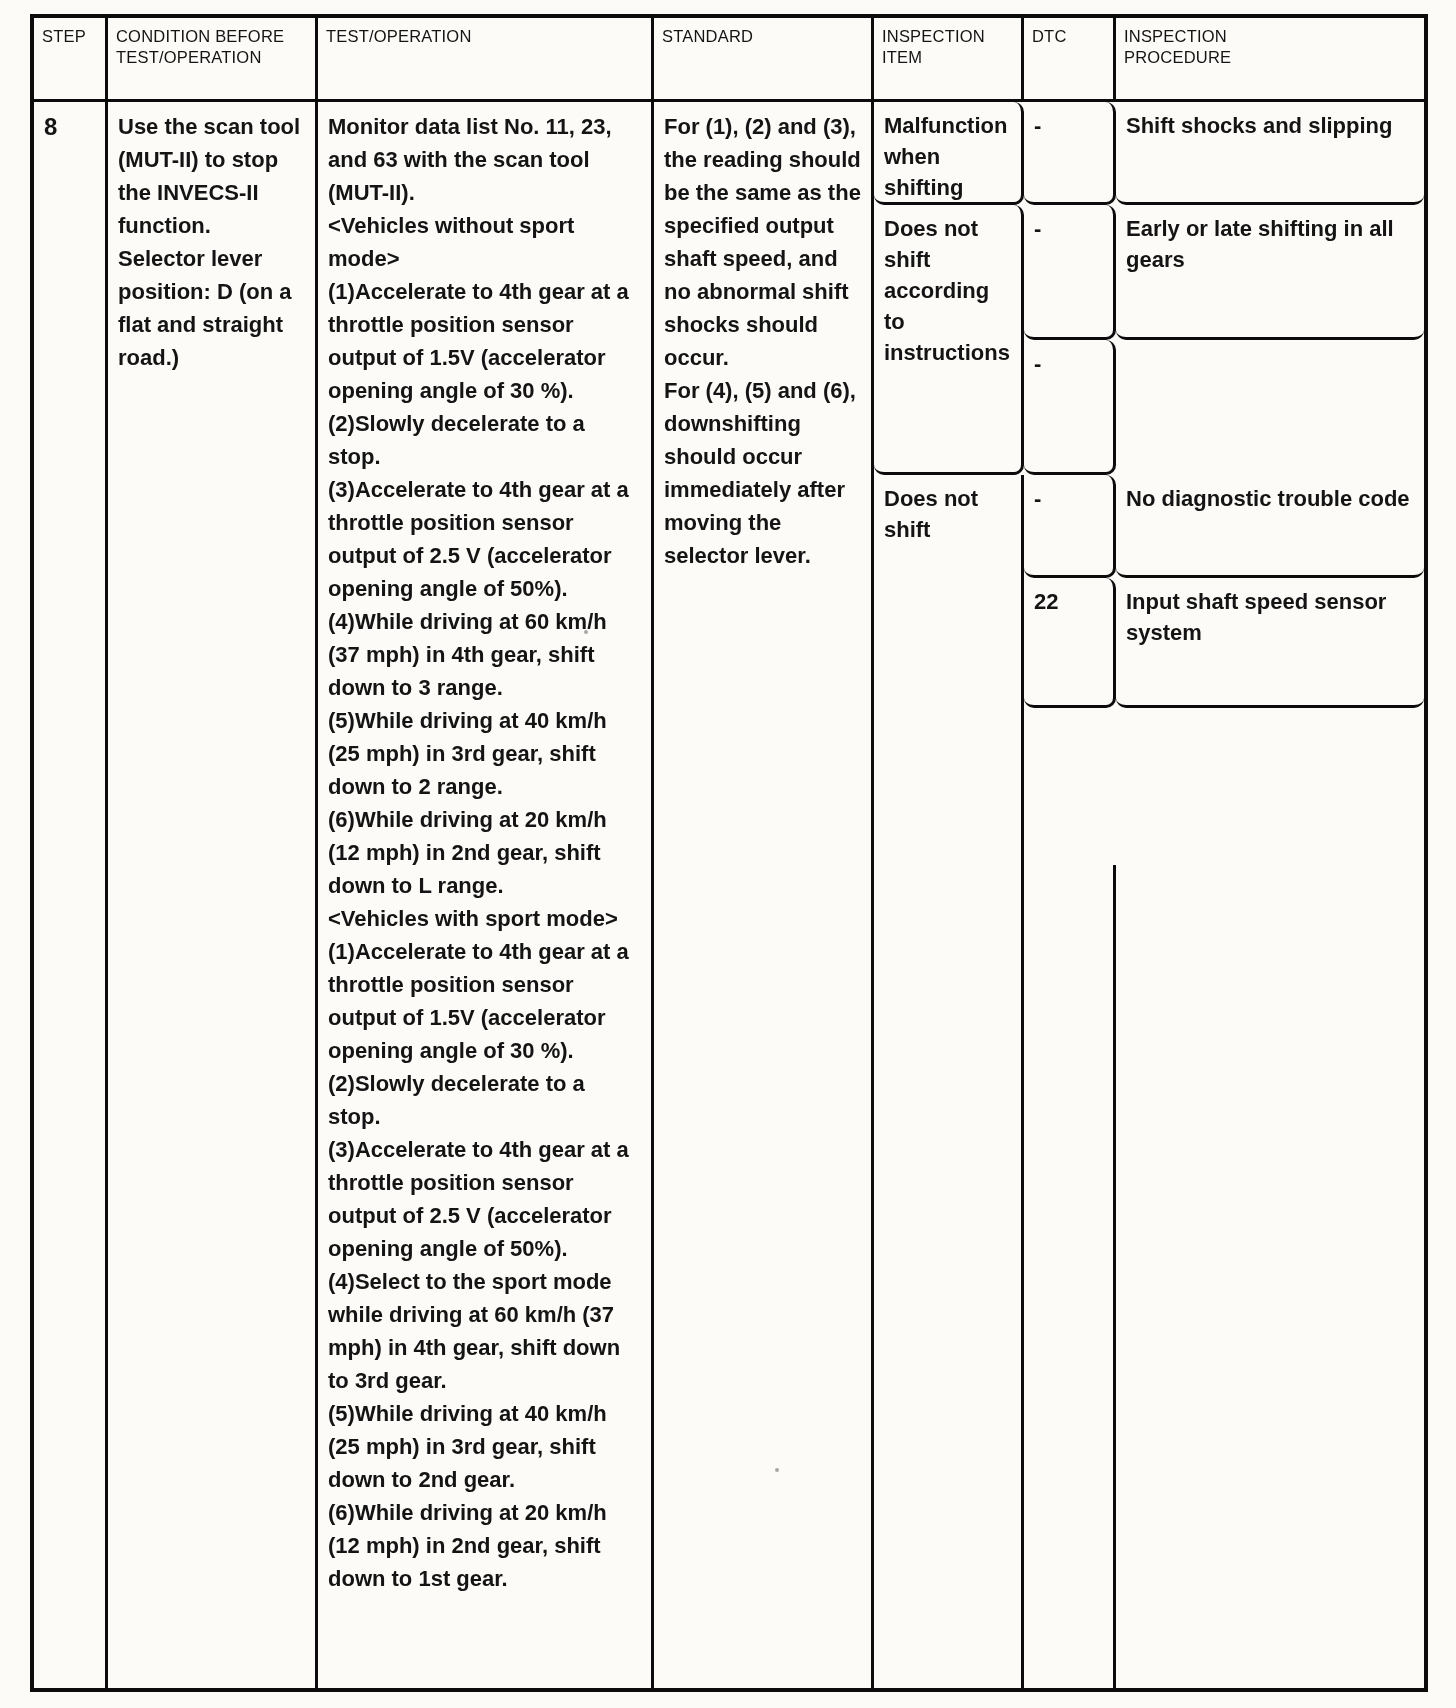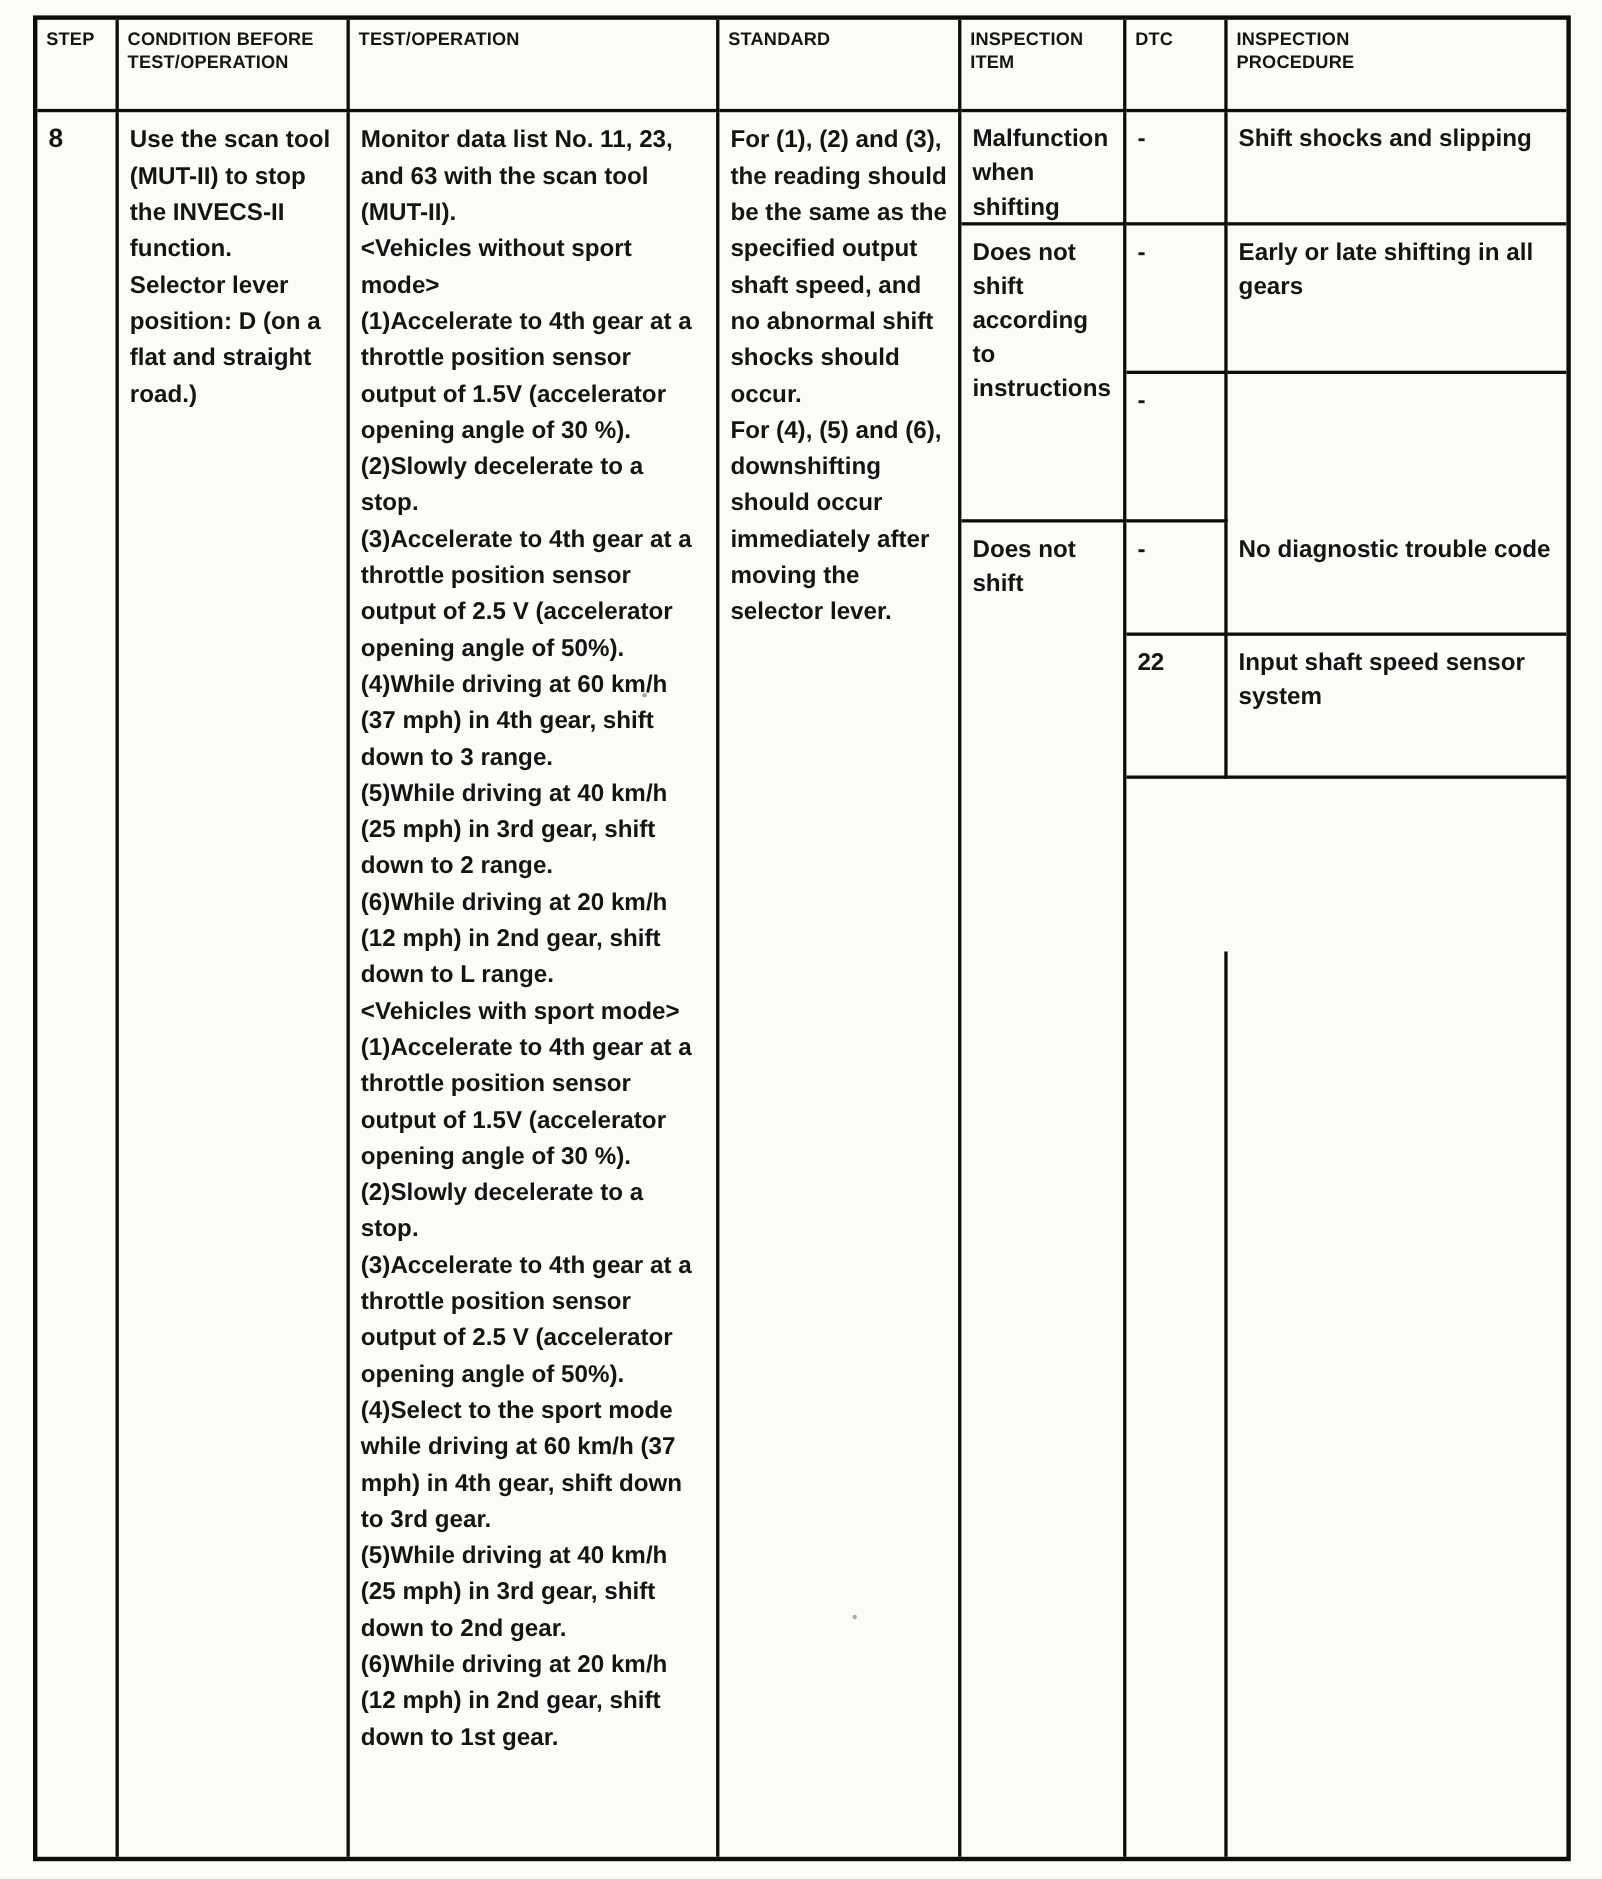--- a/index.html
+++ b/index.html
@@ -32,21 +32,21 @@
     border-right: 3px solid #0c0c0c;
     overflow: hidden;
     white-space: pre-line;
   }
   .no-r { border-right: none; }
 
   .th {
     border-bottom: 3px solid #0c0c0c;
     padding: 8px 8px;
     font-size: 16.5px;
-    font-weight: 700;
+    font-weight: 400;
     line-height: 1.3;
     letter-spacing: 0.2px;
   }
 
   .td {
     padding: 8px 10px;
     font-size: 22px;
     font-weight: 700;
     line-height: 33px;
   }
@@ -63,21 +63,21 @@
 
   .ncell {
     padding: 8px 10px;
     font-size: 22px;
     font-weight: 700;
     line-height: 31px;
     white-space: pre-line;
     overflow: hidden;
   }
   .ir { border-right: 3px solid #0c0c0c; }
-  .bb { border-bottom: 3px solid #0c0c0c; }
+  .bb { border-bottom: 3px solid #0c0c0c; border-radius: 10px; }
 
   
   .speck { position: absolute; background: #555; border-radius: 50%; opacity: .5; }
 </style>
 </head>
 <body>
 
 <div class="page">
 
   <div class="tbl">

